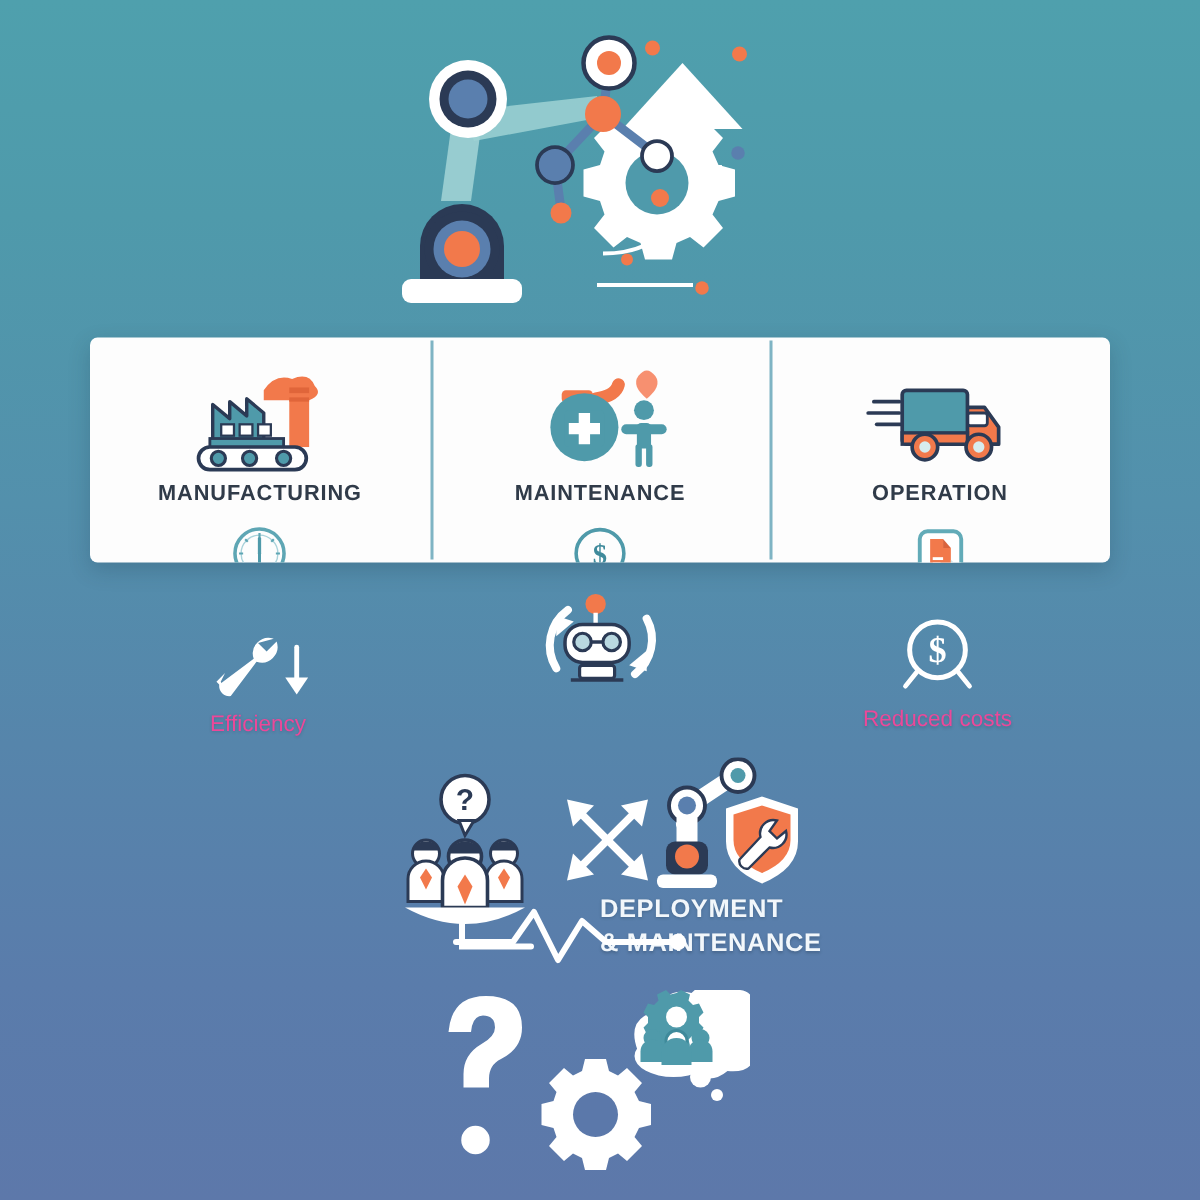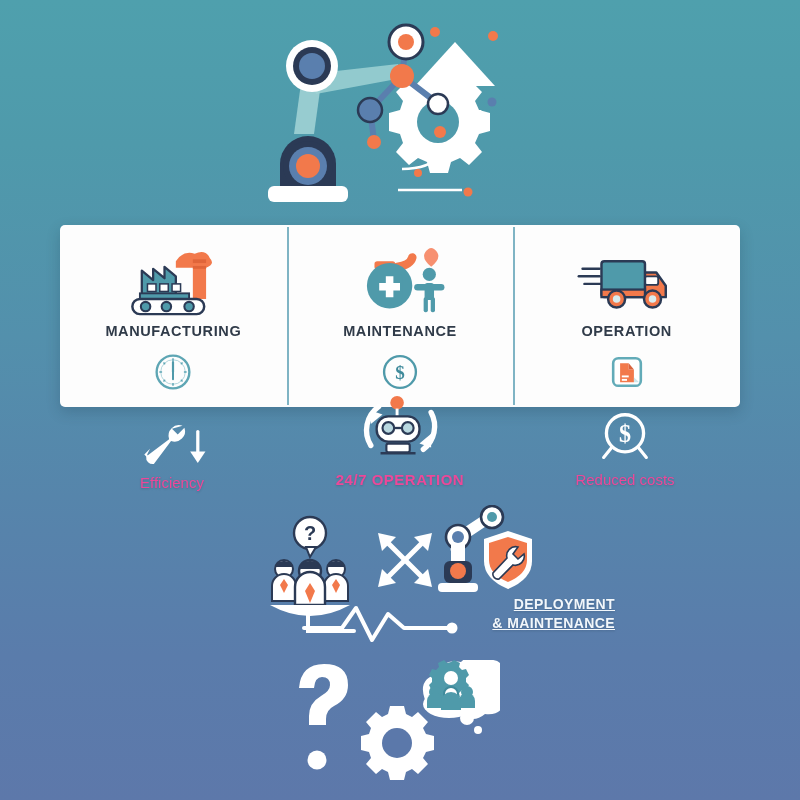--- a/index.html
+++ b/index.html
@@ -15,21 +15,21 @@
   #hero {
     position: absolute;
     left: 250px; top: 14px;
     width: 270px; height: 200px;
   }
 
   
   #card {
     position: absolute;
     left: 60px; top: 225px;
-    width: 680px; height: 182px;
+    width: 680px; height: 150px;
     background: #fdfdfd;
     border-radius: 5px;
     box-shadow: 0 5px 14px rgba(22,48,70,0.22);
     display: flex;
     overflow: hidden;
   }
   .col {
     flex: 1 1 0;
     display: flex;
     flex-direction: column;
@@ -75,28 +75,27 @@
   #benefit-operation  { left: 310px; top: 415px; }
   #benefit-costs      { left: 535px; top: 415px; }
   #benefit-operation .b-label { font-weight: bold; letter-spacing: 0.5px; font-size: 15px; }
 
   
   #mid-people { position: absolute; left: 262px; top: 515px; width: 110px; height: 120px; }
   #mid-arrows { position: absolute; left: 370px; top: 525px; width: 70px; height: 70px; }
   #mid-robot  { position: absolute; left: 432px; top: 505px; width: 105px; height: 100px; }
   #mid-deploy {
     position: absolute; left: 400px; top: 595px; width: 215px;
-    text-align: right;
+    text-align: left;
     color: #f2f7fb;
-    font-size: 14px;
+    font-size: 17px;
     font-weight: bold;
     letter-spacing: 0.4px;
     line-height: 1.35;
     text-shadow: 0 1px 2px rgba(30,50,70,0.3);
-    text-decoration: underline;
   }
 
   
   #bottom-group { position: absolute; left: 285px; top: 660px; width: 215px; height: 120px; }
 </style>
 </head>
 <body>
 
 <div id="hero">
   <svg viewBox="0 0 270 200" width="270" height="200">
@@ -290,21 +289,20 @@
       <path d="M53 8 q 4 -7 8 0 q 3 5 -4 10 q -7 -5 -4 -10 Z" fill="#f2794b"></path>
       <line x1="57" y1="16" x2="57" y2="26" stroke="#ffffff" stroke-width="3"></line>
       <rect x="36" y="24" width="44" height="26" rx="12" fill="#ffffff" stroke="#2b3a55" stroke-width="2.4"></rect>
       <circle cx="48" cy="36" r="6" fill="#b9d8e0" stroke="#2b3a55" stroke-width="2.2"></circle>
       <circle cx="68" cy="36" r="6" fill="#b9d8e0" stroke="#2b3a55" stroke-width="2.2"></circle>
       <line x1="54" y1="36" x2="62" y2="36" stroke="#2b3a55" stroke-width="2.4"></line>
       <rect x="46" y="52" width="24" height="9" rx="2" fill="#ffffff" stroke="#2b3a55" stroke-width="2.2"></rect>
       <line x1="40" y1="62" x2="76" y2="62" stroke="#2b3a55" stroke-width="2.4"></line>
     </svg>
   </div>
-  <div class="b-label">24/7 OPERATION</div>
 </div>
 
 <div class="benefit" id="benefit-costs">
   <div class="b-icon">
     <svg viewBox="0 0 90 56" width="86" height="52">
       <circle cx="45" cy="24" r="20" fill="none" stroke="#ffffff" stroke-width="3.6"></circle>
       <text x="45" y="33" text-anchor="middle" font-family="Liberation Serif, serif" font-size="26" font-weight="bold" fill="#ffffff">$</text>
       <g stroke="#ffffff" stroke-width="3.4" stroke-linecap="round">
         <line x1="30" y1="40" x2="22" y2="50"></line>
         <line x1="60" y1="40" x2="68" y2="50"></line>

